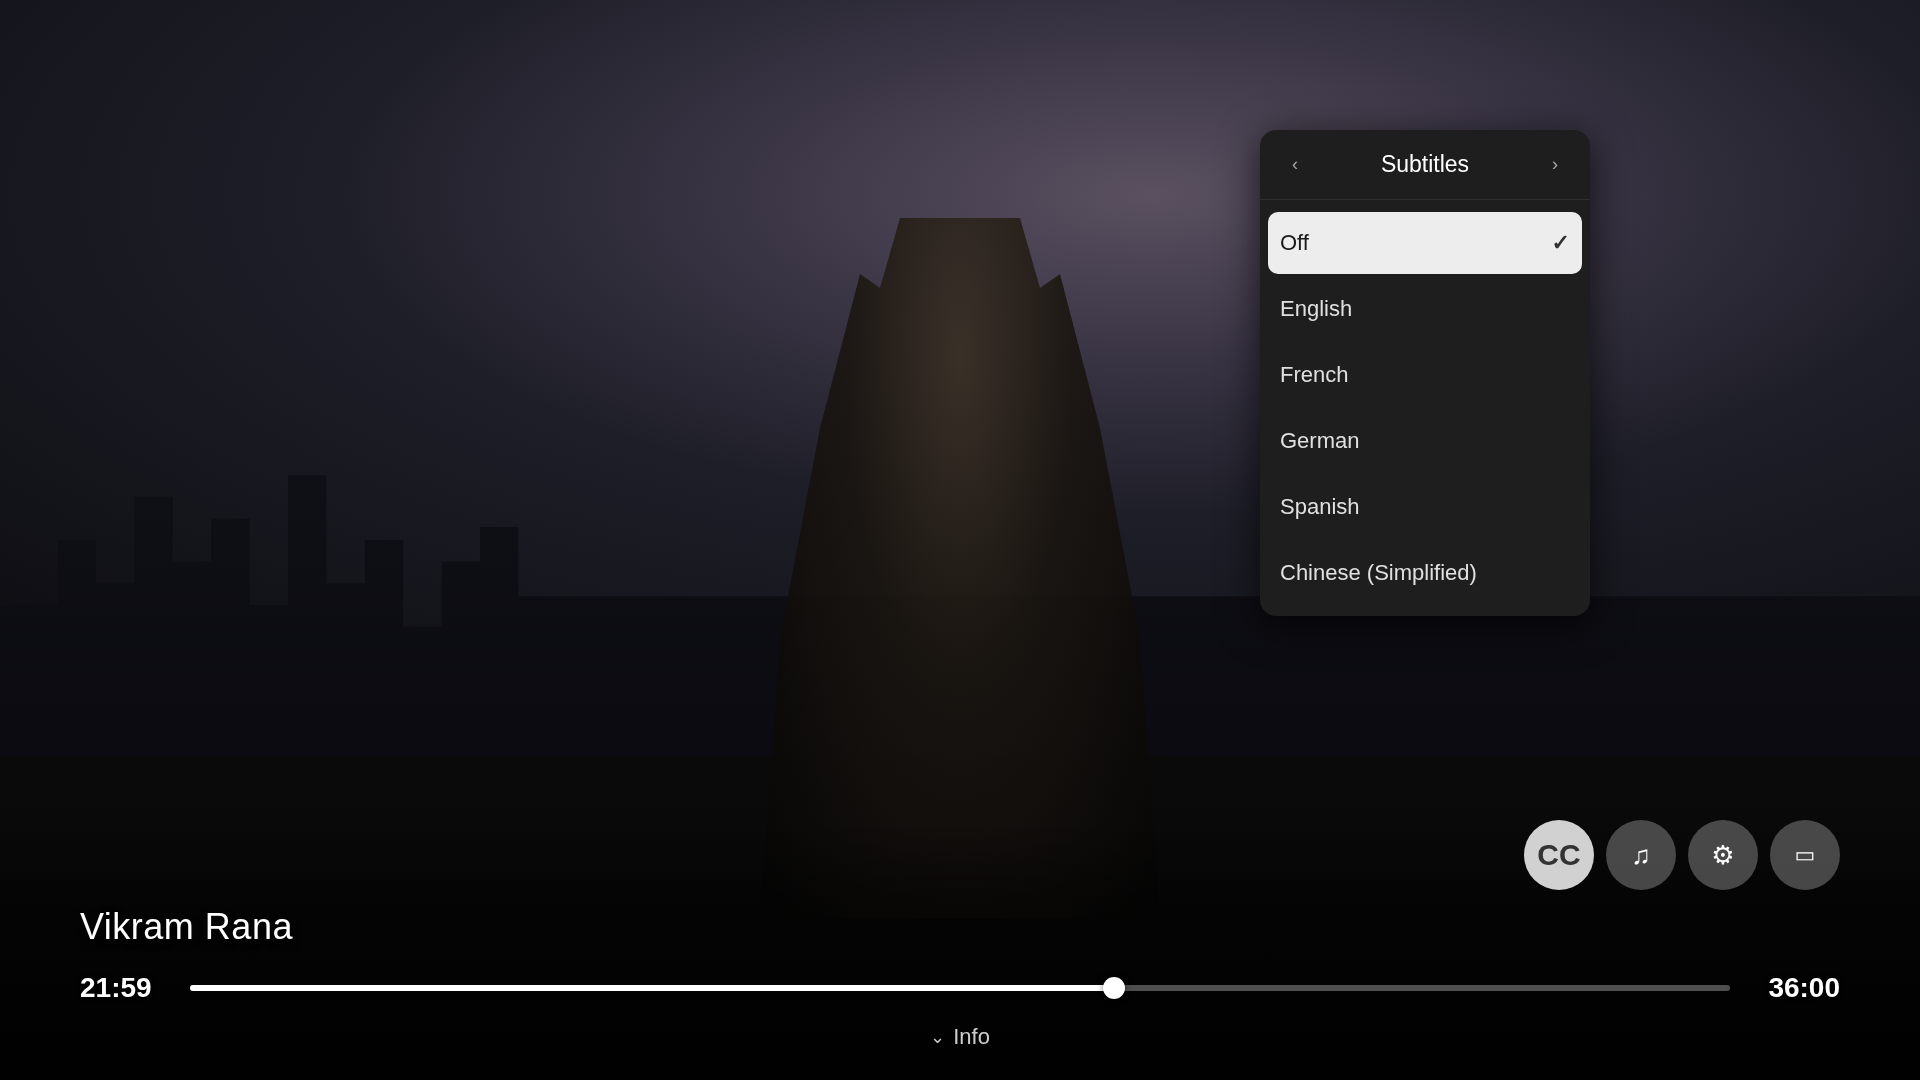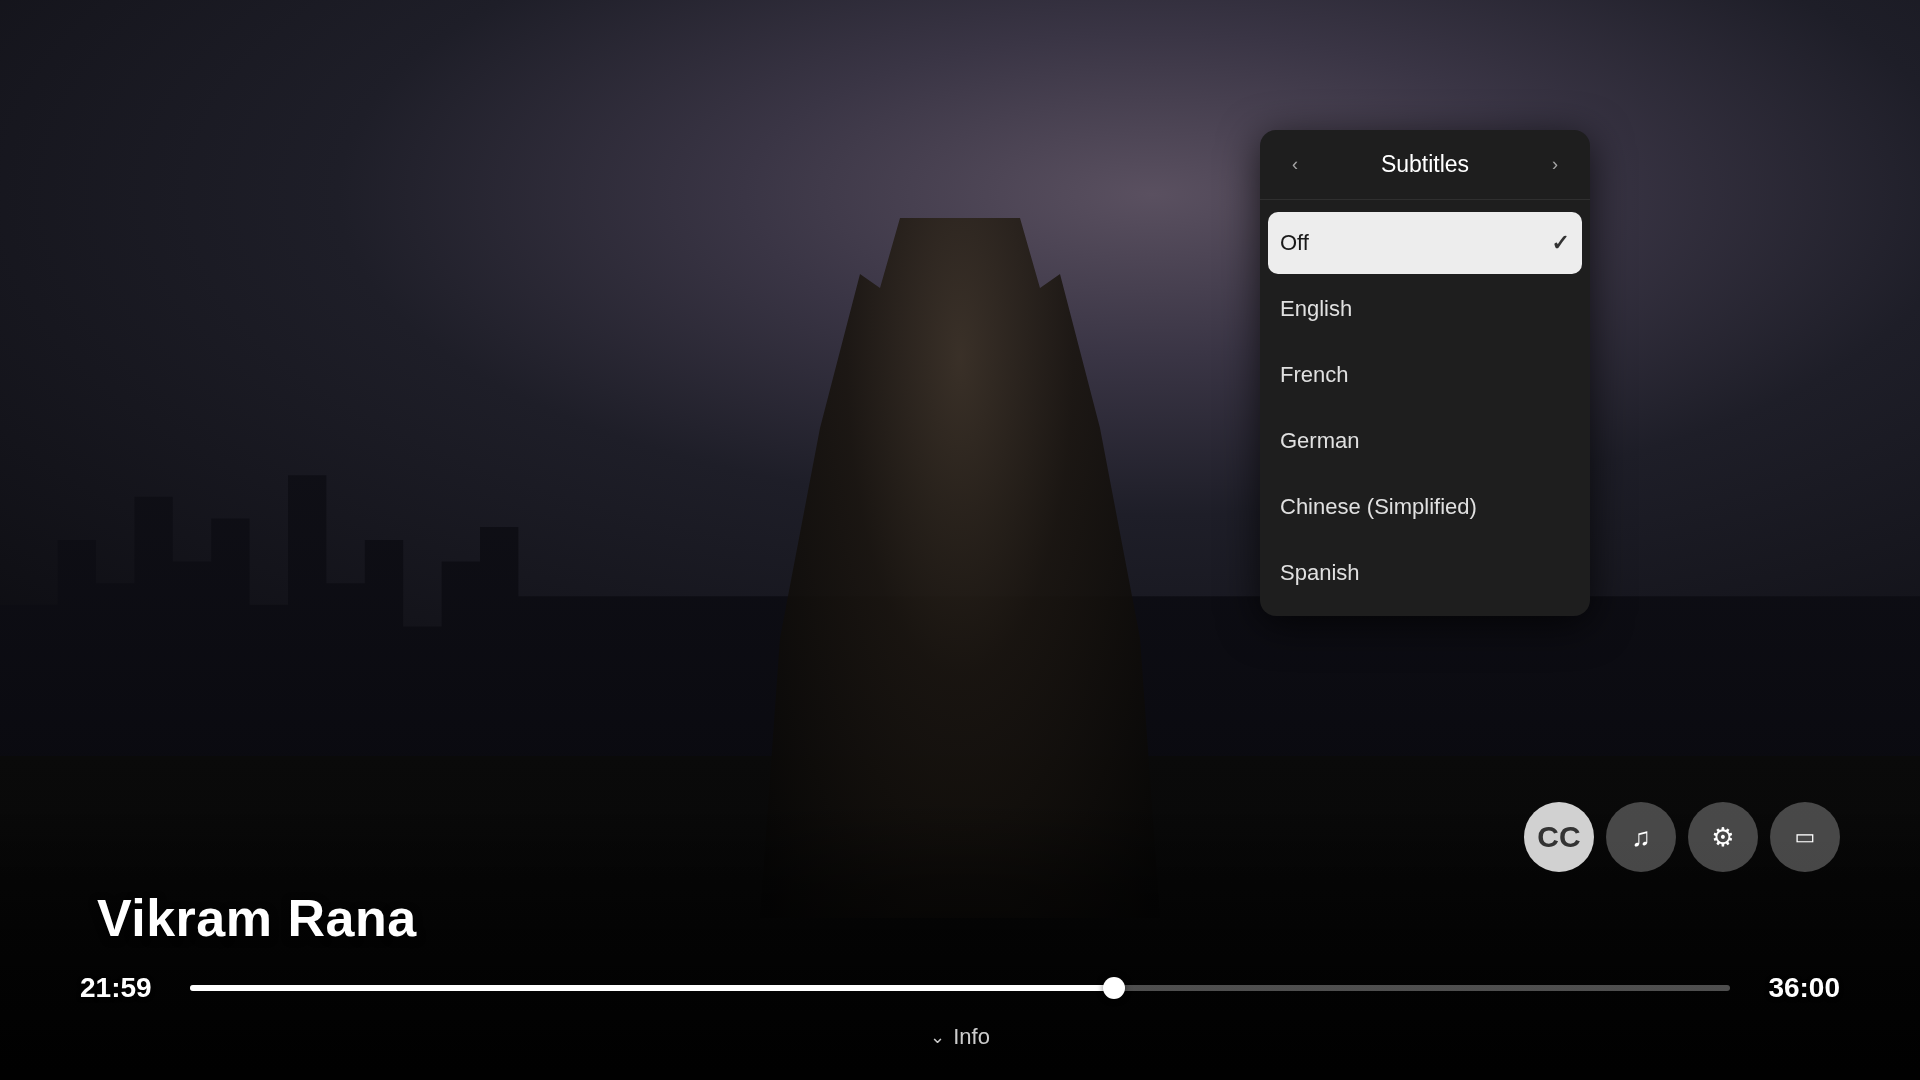--- a/index.html
+++ b/index.html
@@ -124,26 +124,25 @@
       position: absolute;
       bottom: 0;
       left: 0;
       right: 0;
       background: linear-gradient(to top, rgba(0,0,0,0.85) 0%, rgba(0,0,0,0.4) 70%, transparent 100%);
       padding: 0 80px 30px 80px;
     }
 
     .movie-title {
       color: #fff;
-      font-size: 52px;
-      font-weight: 700;
+      font-size: 36px;
+      font-weight: 400;
       letter-spacing: 0.5px;
       margin-bottom: 24px;
       text-shadow: 0 2px 8px rgba(0,0,0,0.8);
-      margin-left: 17px;
     }
 
     
     .progress-row {
       display: flex;
       align-items: center;
       gap: 20px;
       margin-bottom: 20px;
     }
 
@@ -322,25 +321,25 @@
 
     <div class="subtitle-item">
       <span>French</span>
     </div>
 
     <div class="subtitle-item">
       <span>German</span>
     </div>
 
     <div class="subtitle-item">
+      <span>Spanish</span>
+    </div>
+
+    <div class="subtitle-item">
       <span>Chinese (Simplified)</span>
-    </div>
-
-    <div class="subtitle-item">
-      <span>Spanish</span>
     </div>
   </div>
 </div>
 
 <div class="controls-bar">
 
   <div class="playback-icons-row">
     <button class="ctrl-btn active">
       <span style="font-size:30px; font-weight:600;">CC</span>
     </button>

